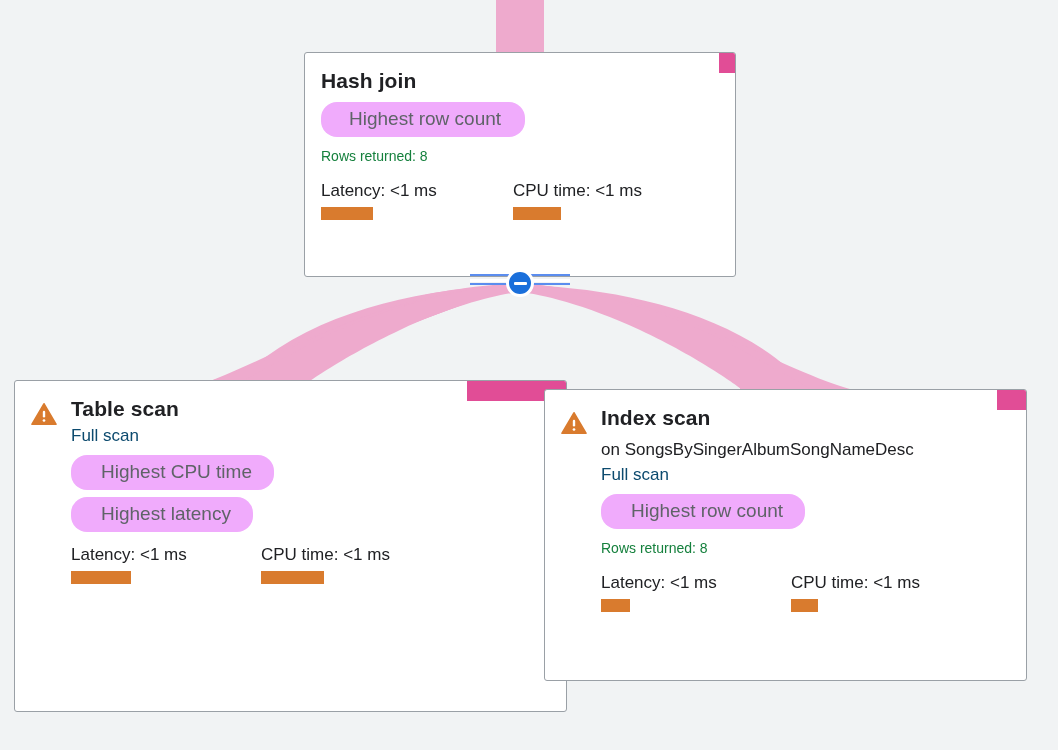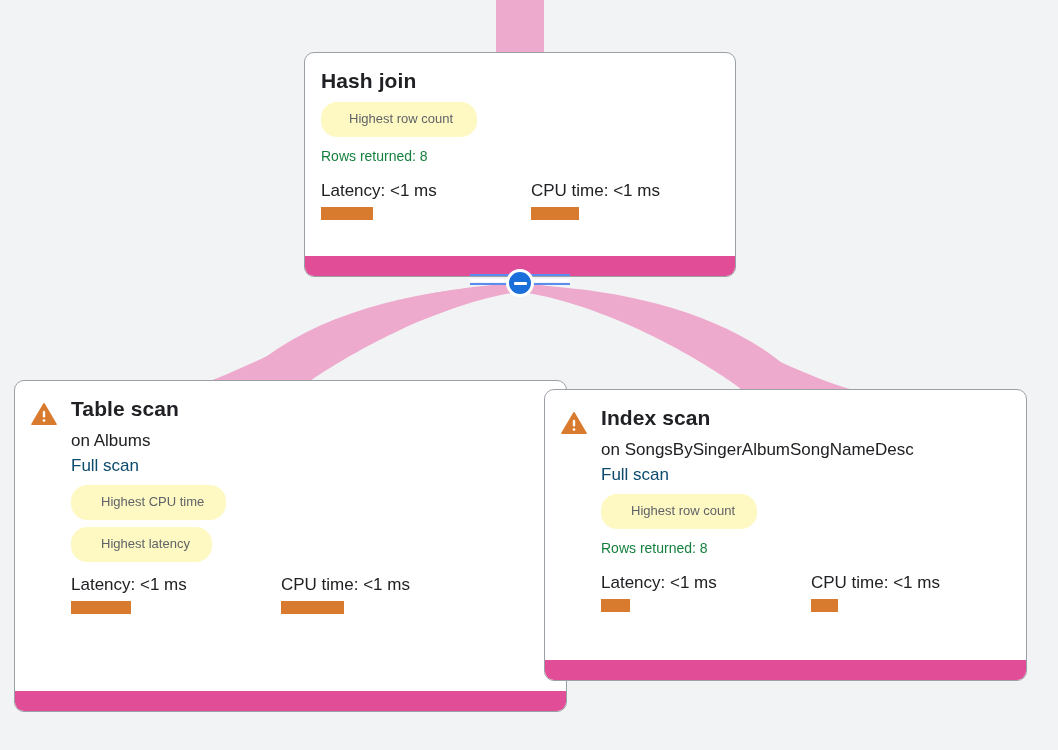--- a/index.html
+++ b/index.html
@@ -31,25 +31,25 @@
     width: 1058px;
     height: 750px;
     pointer-events: none;
   }
 
   
   .node-card {
     position: absolute;
     background: #ffffff;
     border: 1px solid #9aa0a6;
-    border-radius: 10px;
+    border-radius: 3px;
     box-sizing: border-box;
     overflow: hidden;
     display: flex;
-    flex-direction: column;
+    flex-direction: row;
   }
   .node-body {
     flex: 1 1 auto;
     padding: 14px 16px 8px 16px;
     box-sizing: border-box;
   }
   .node-accent {
     flex: 0 0 auto;
     height: 20px;
     width: 100%;
@@ -95,42 +95,41 @@
     margin-top: 1px;
     white-space: nowrap;
   }
 
   .chips {
     margin-top: 7px;
   }
   .chip {
     display: block;
     width: max-content;
-    background: #fef9c3;
+    background: #f0abfc;
     color: #5f6368;
-    font-size: 13px;
+    font-size: 19px;
     line-height: 22px;
     border-radius: 16px;
     padding: 6px 22px 7px 30px;
     margin-bottom: 7px;
     white-space: nowrap;
   }
 
   .rows-returned {
     font-size: 14px;
     color: #15803d;
     line-height: 24px;
     margin-top: 6px;
     white-space: nowrap;
   }
 
   .metrics {
     display: flex;
     margin-top: 12px;
-    gap: 20px;
   }
   .metric {
     box-sizing: border-box;
   }
   .metric-label {
     font-size: 17px;
     color: #202124;
     line-height: 22px;
     white-space: nowrap;
   }
@@ -323,21 +322,20 @@
   <div class="node-card" style="left:14px; top:380px; width:553px; height:332px;">
     <div class="node-body">
       <div class="node-head">
         <svg class="warn-icon" viewBox="0 0 24 24">
           <path d="M12 2.6 L23 21.4 H1 Z" fill="#d97b2e" stroke="#d97b2e" stroke-width="1.6" stroke-linejoin="round"></path>
           <rect x="10.9" y="9" width="2.2" height="6.2" rx="1.1" fill="#ffffff"></rect>
           <circle cx="12" cy="18" r="1.25" fill="#ffffff"></circle>
         </svg>
         <div class="head-text">
           <div class="node-title">Table scan</div>
-          <div class="node-subtitle">on Albums</div>
           <div class="node-scantype">Full scan</div>
           <div class="chips">
             <span class="chip">Highest CPU time</span>
             <span class="chip">Highest latency</span>
           </div>
           <div class="metrics">
             <div class="metric" style="width:190px;">
               <div class="metric-label">Latency: &lt;1 ms</div>
               <div class="metric-bar" style="width:60px;"></div>
             </div>

